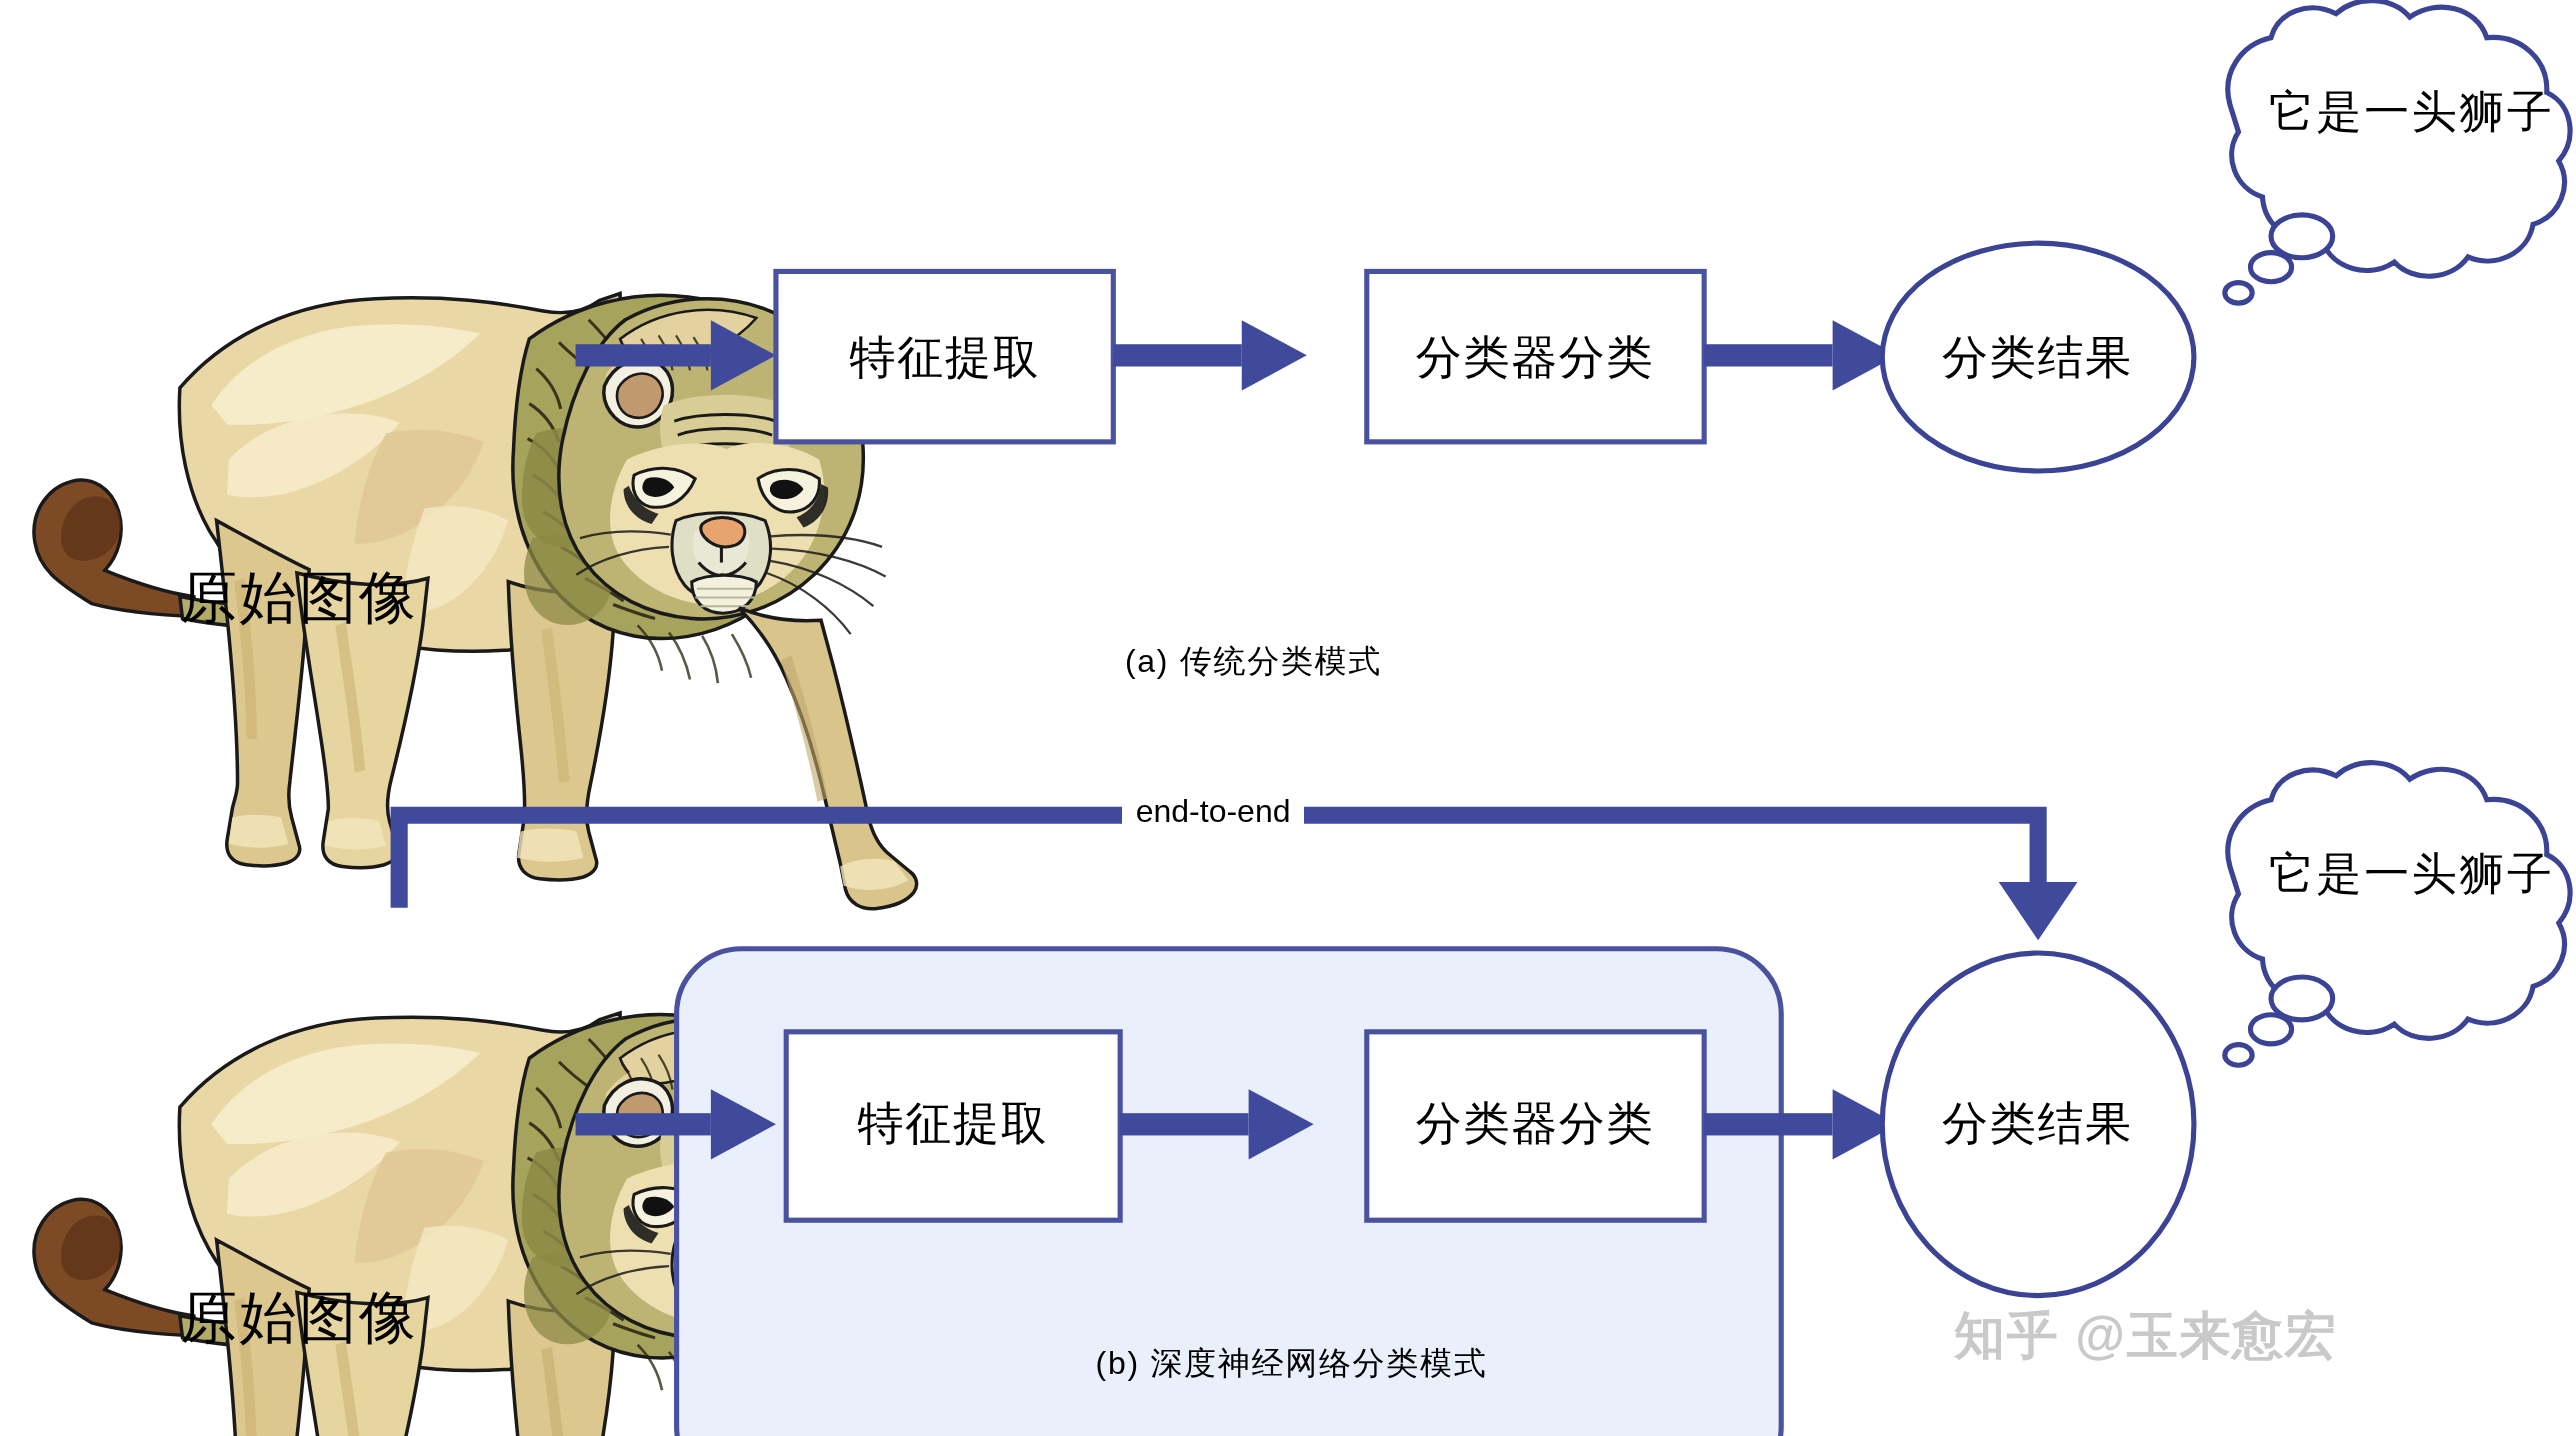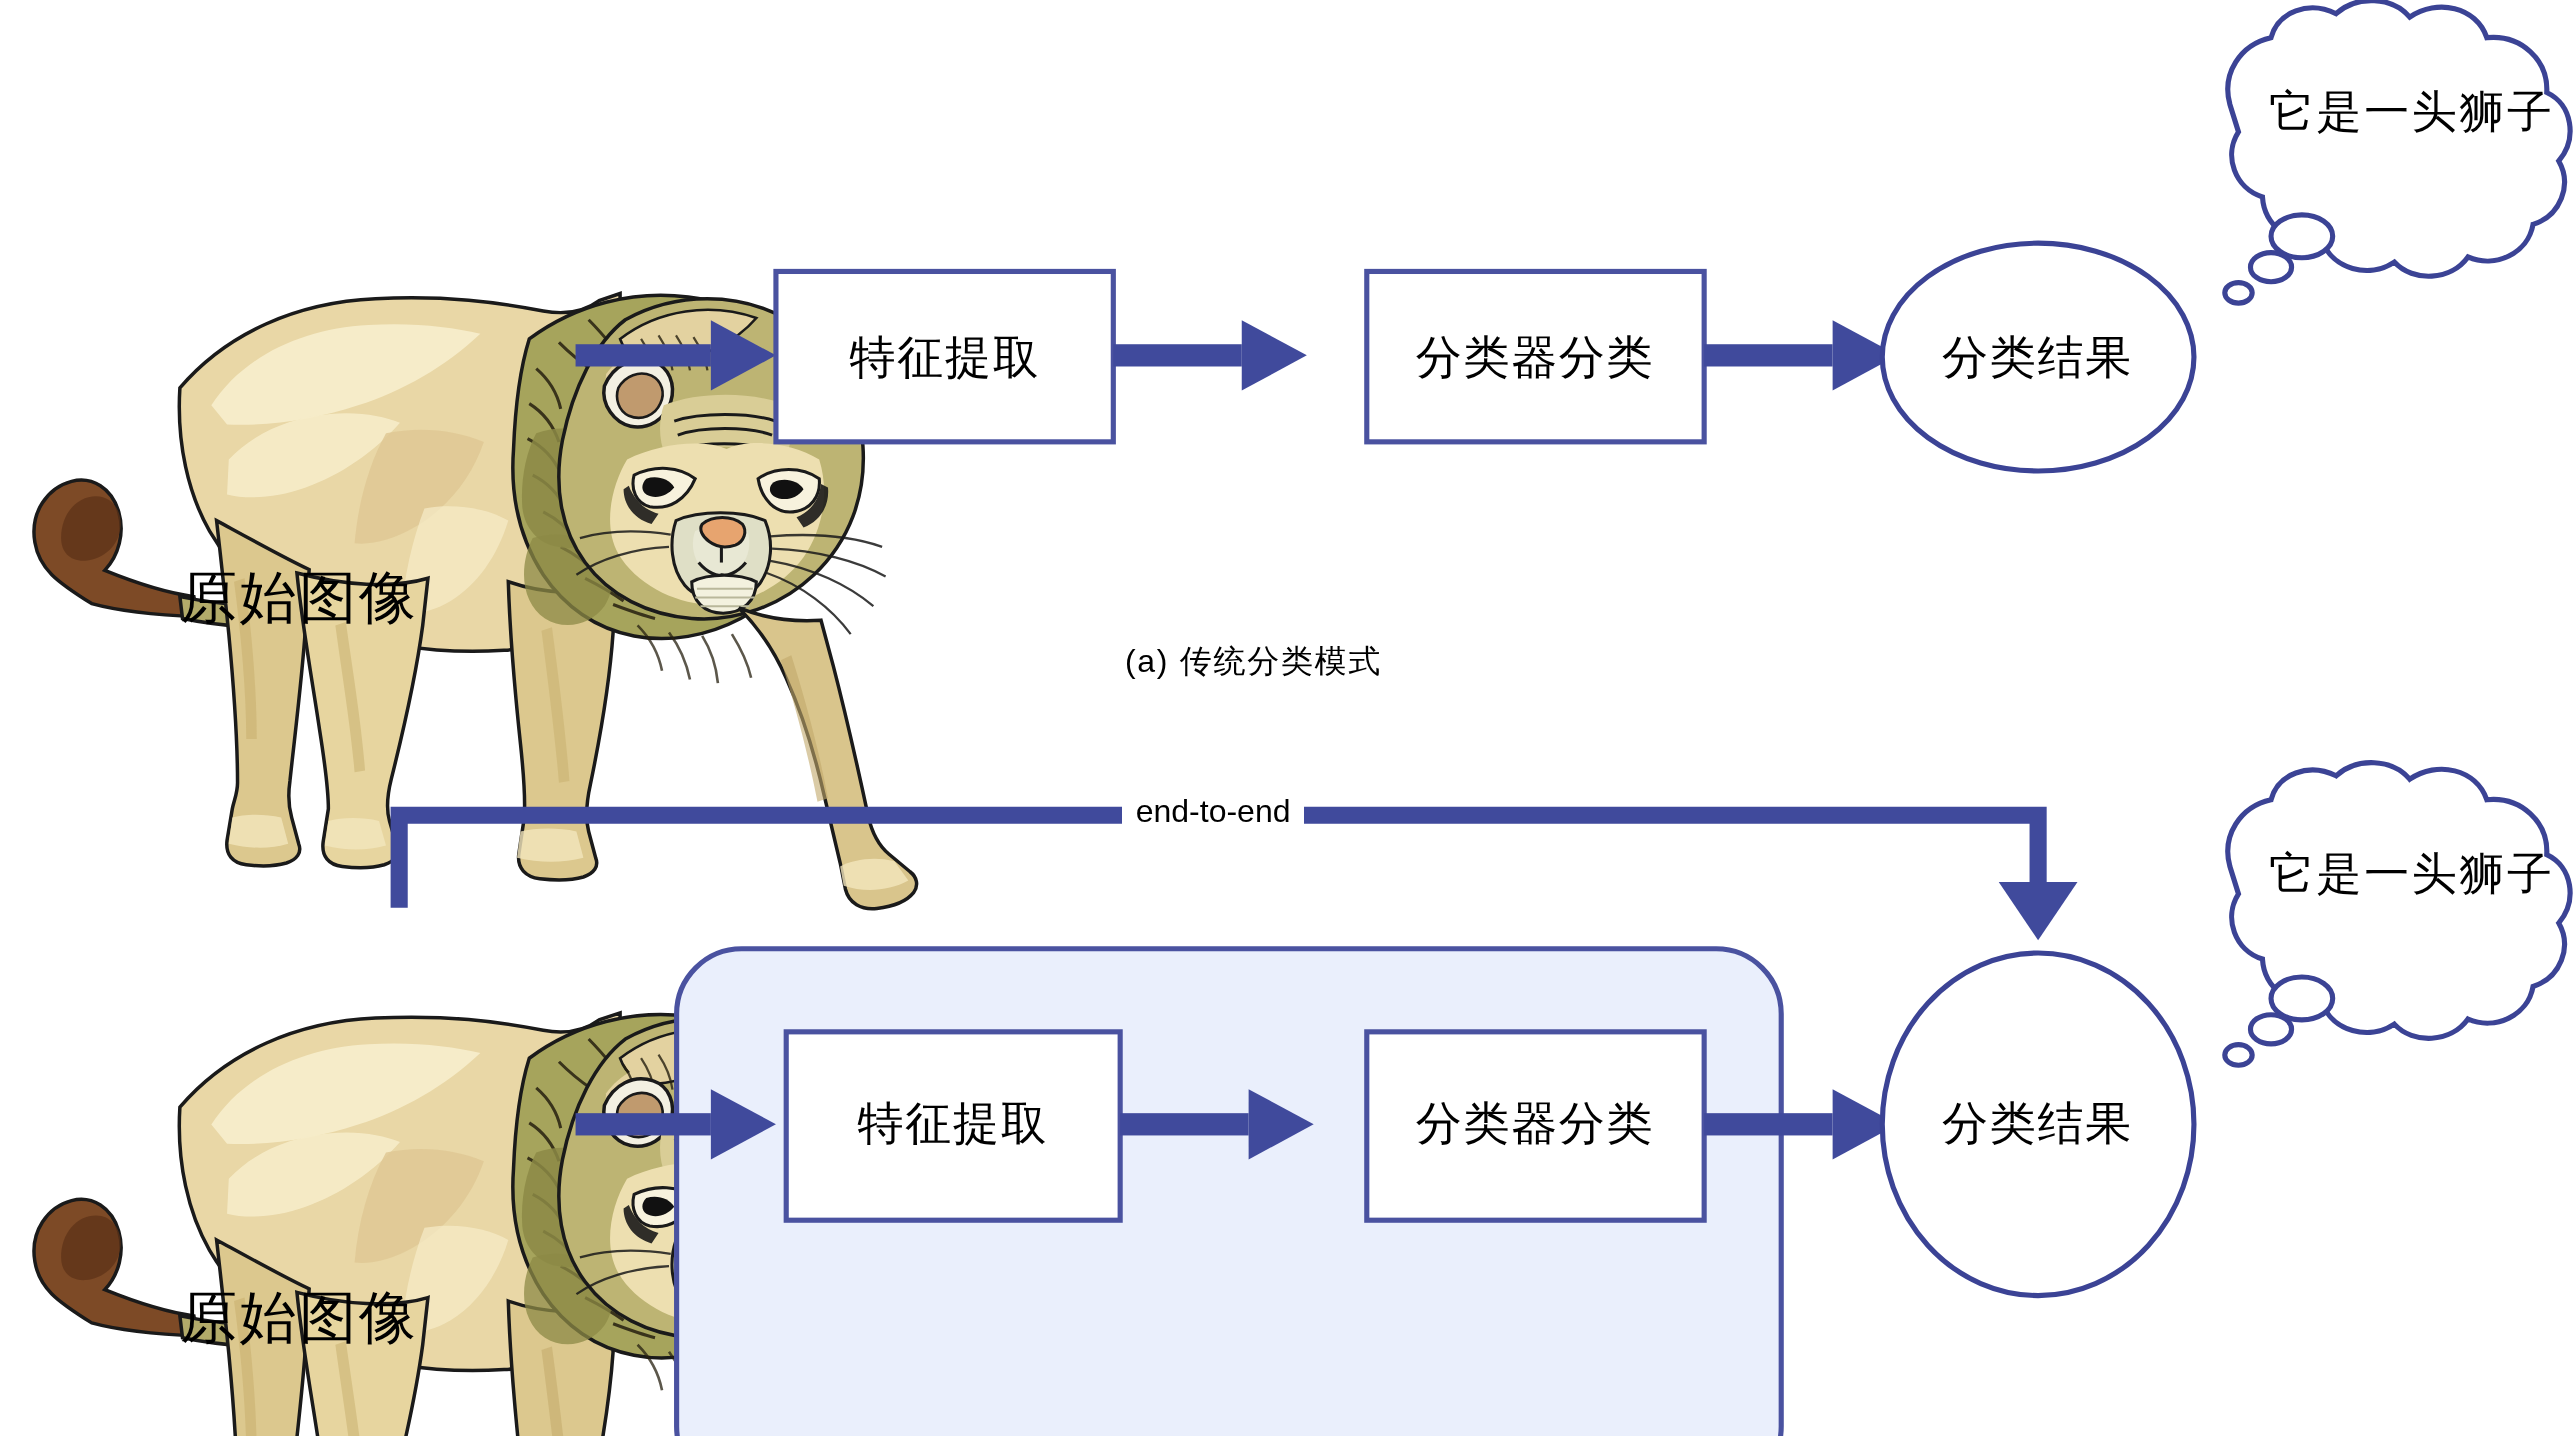--- a/index.html
+++ b/index.html
@@ -506,16 +506,18 @@
   <div class="txt box-label" style="left:809px; top:1100px; width:288px; text-align:center;">特征提取</div>
 
   <div class="txt box-label" style="left:1375px; top:1100px; width:320px; text-align:center;">分类器分类</div>
 
   <div class="txt circle-label" style="left:1899px; top:1100px; width:277px; text-align:center;">分类结果</div>
 
   <div class="txt bubble-label" style="left:2269px; top:851px; width:274px; text-align:center;">它是一头狮子</div>
 
   <div class="txt img-label" style="left:180px; top:1289px; width:214px; text-align:center;">原始图像</div>
 
-
+  <div class="txt caption" style="left:966px; top:1347px; width:651px; text-align:center;">(b) 深度神经网络分类模式</div>
+
+  <div class="watermark" style="left:1954px; top:1302px;">知乎 @玉来愈宏</div>
 
 </div>
 
 
 </body></html>

